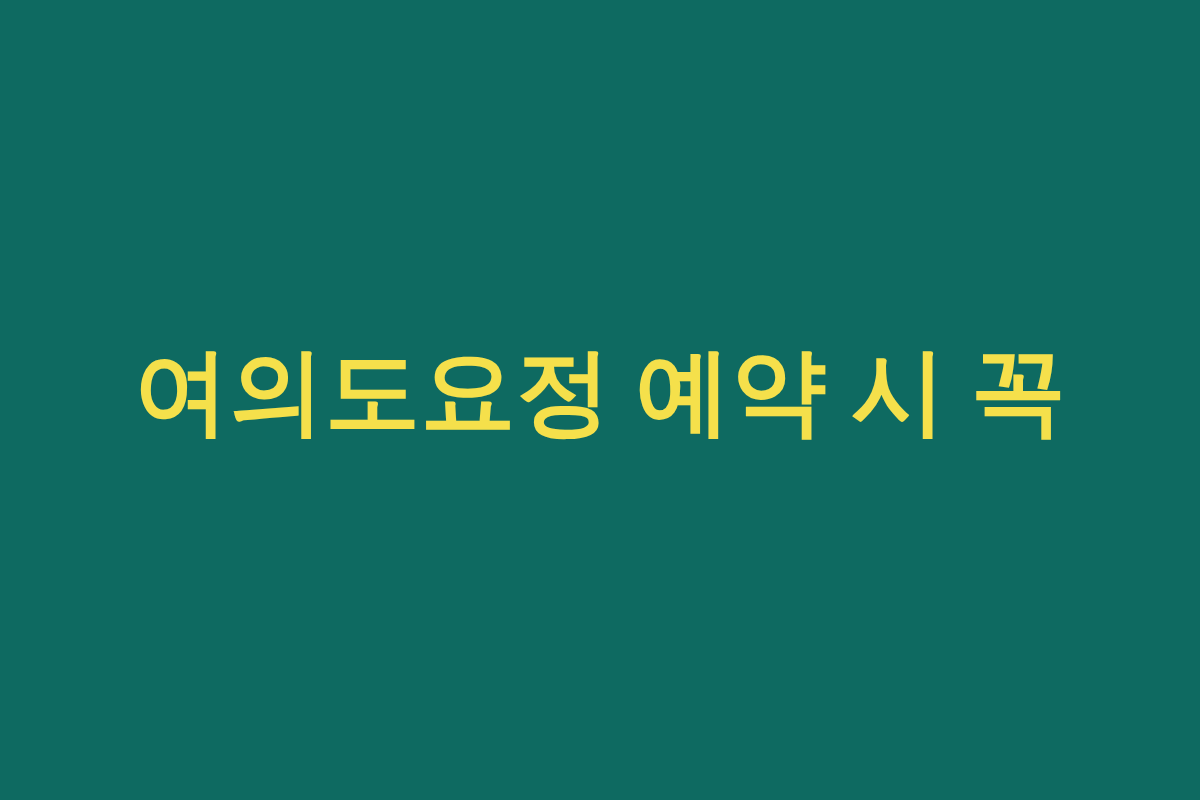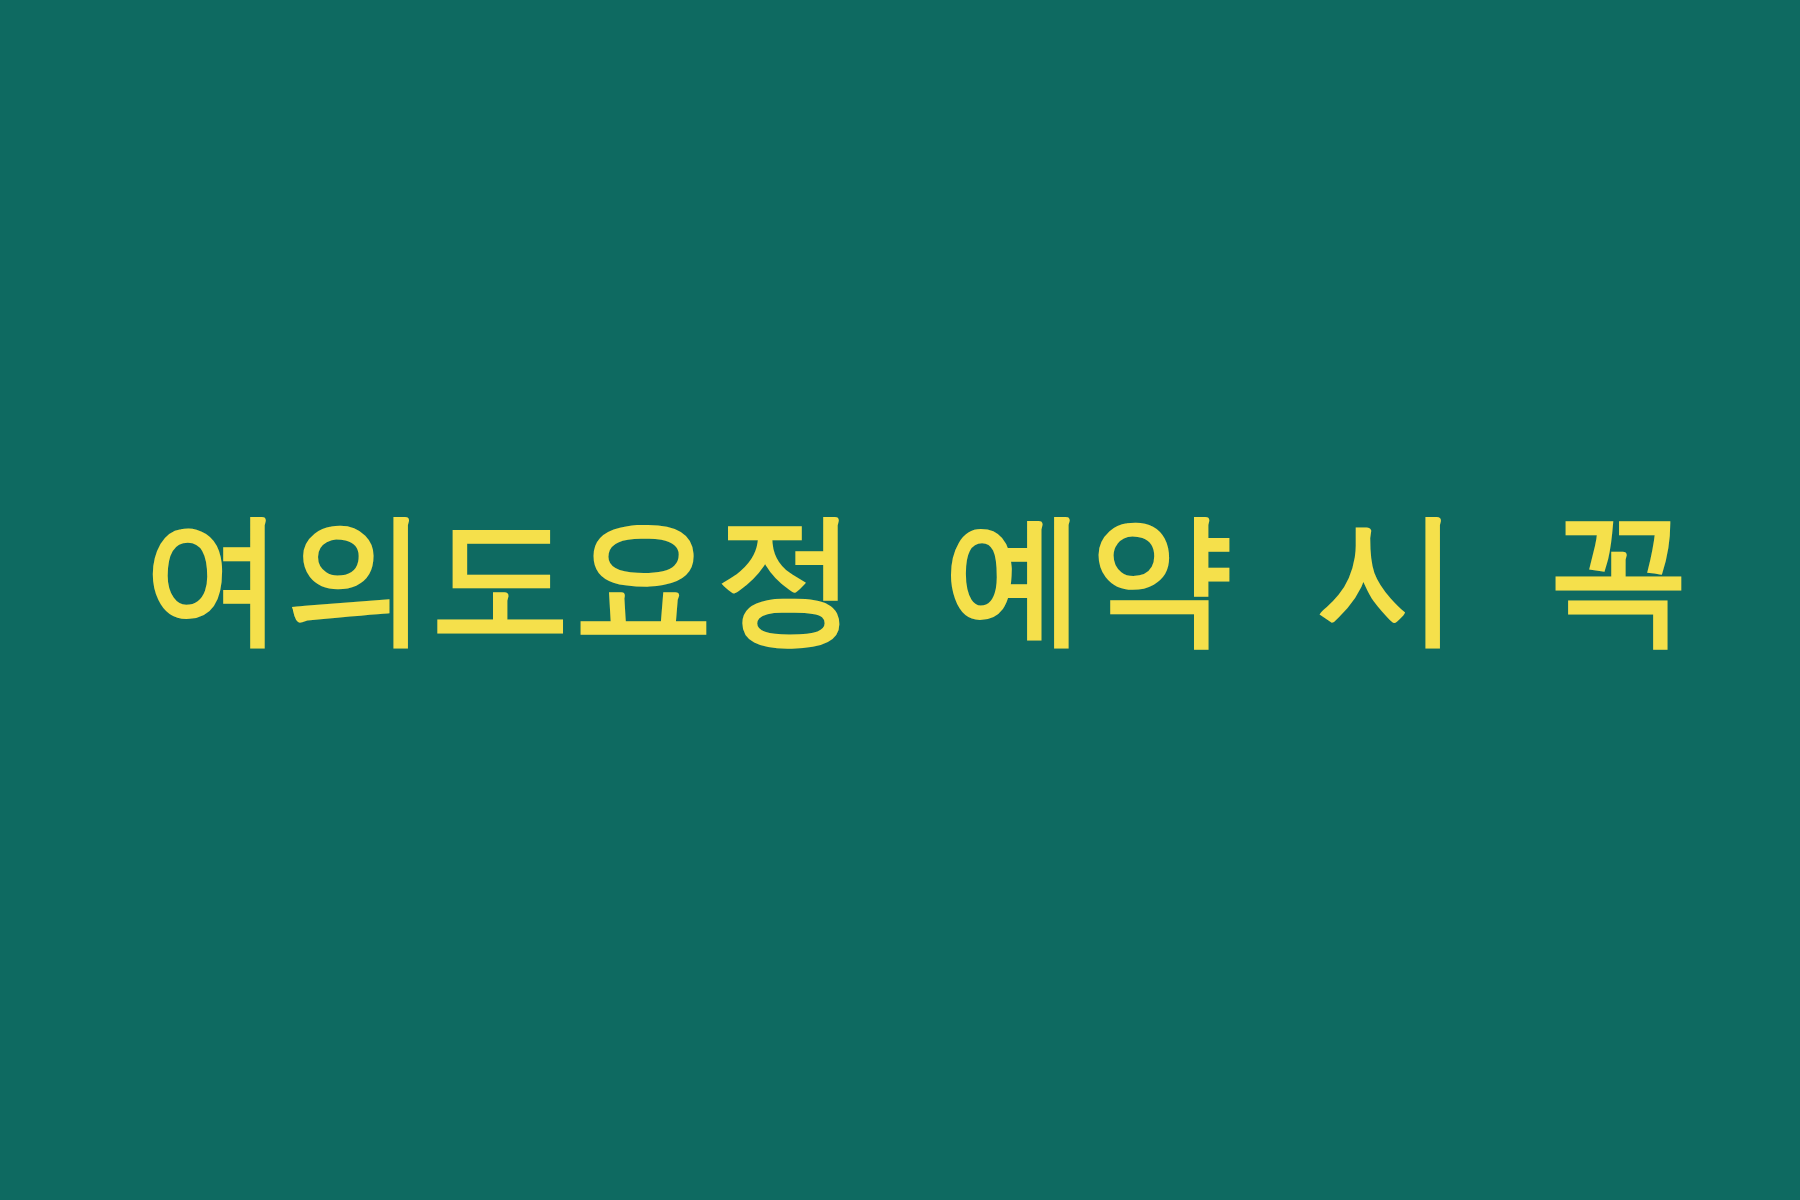--- a/index.html
+++ b/index.html
@@ -31,21 +31,21 @@
     width: 1010px;
     margin: 0 auto;
     text-align: center;
     
     transform: translateY(-8px);
   }
 
   .headline-line {
     display: block;
     color: #f5e04b;
-    font-family: Liberation Mono, monospace;
+    font-family: Liberation Serif, serif;
     font-weight: 700;
     font-size: 95px;
     line-height: 141px;
     letter-spacing: 0.5px;
     white-space: nowrap;
     text-rendering: optimizeLegibility;
     -webkit-font-smoothing: antialiased;
   }
 
   .headline-line.line-3 {

